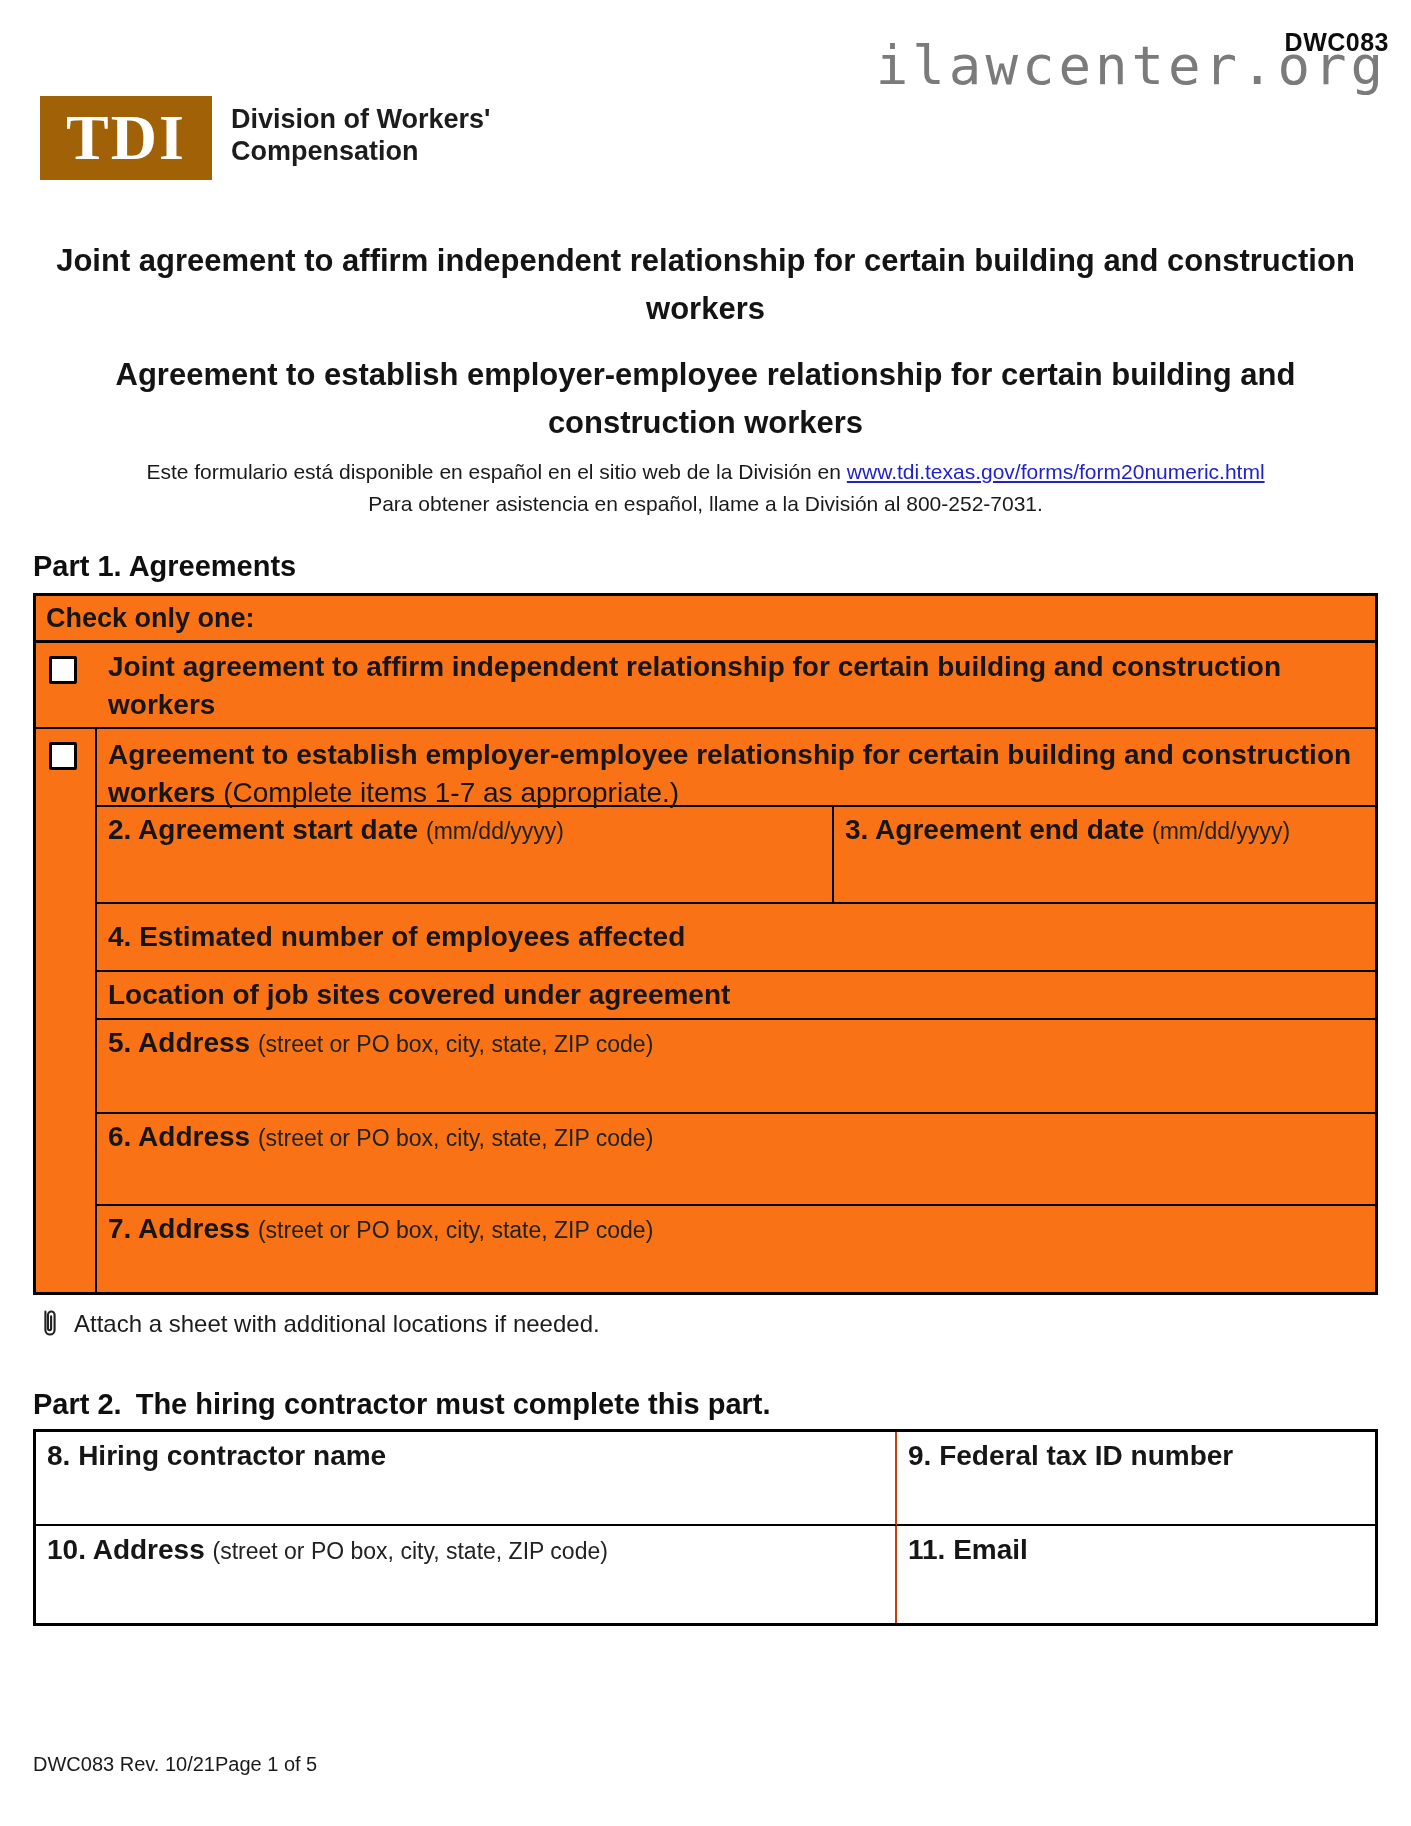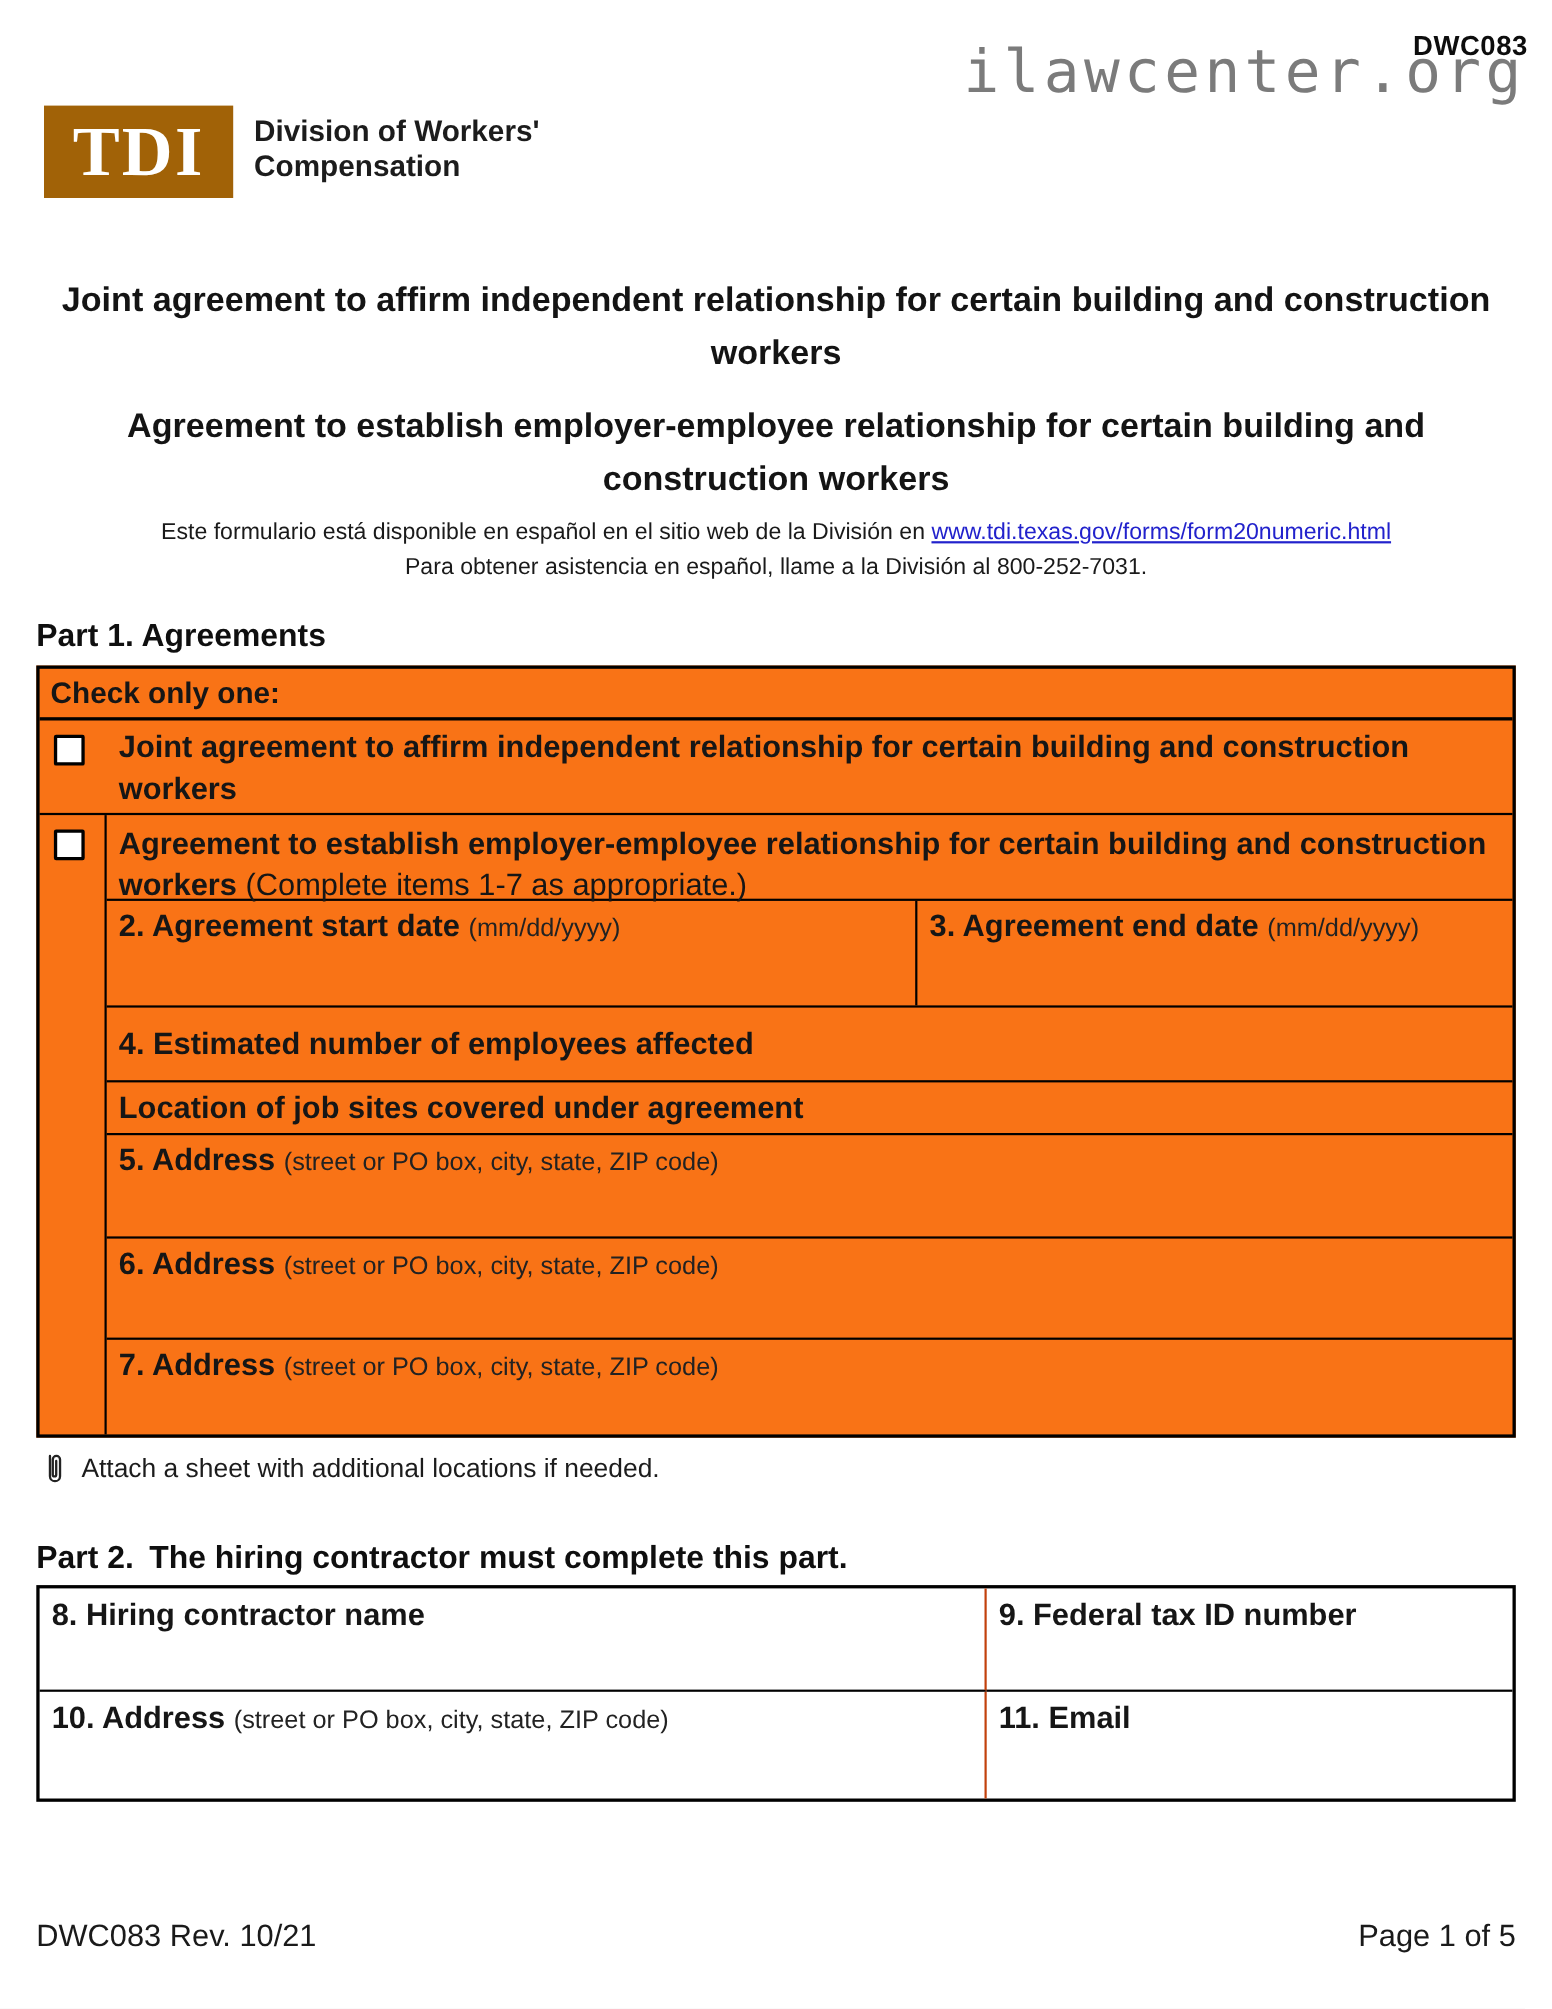--- a/index.html
+++ b/index.html
@@ -24,21 +24,21 @@
   }
   .logo-box span {
     font-family:"Liberation Serif", serif; font-weight:700;
     font-size:64px; color:#ffffff; letter-spacing:2px; line-height:1;
   }
   .division {
     position:absolute; left:231px; top:103px;
     font-size:27px; font-weight:700; line-height:32px; color:#1c1c1c;
   }
   
-  .content { position:absolute; left:33px; top:0; width:1345px; padding-top:237px;margin-top:12px; }
+  .content { position:absolute; left:33px; top:0; width:1345px; padding-top:237px; }
   .title { text-align:center; font-size:31px; font-weight:700; line-height:48px; color:#141414; }
   .title.second { margin-top:18px; }
   .spanish { margin-top:9px; text-align:center; font-size:21px; line-height:32px; color:#1a1a1a; }
   .spanish a { color:#2222cc; text-decoration:underline; }
   .part-heading { margin-top:30px; font-size:29px; font-weight:700; color:#0f0f0f; }
   .part-heading .gap { display:inline-block; width:14px; }
   
   .t1 { margin-top:10px; border:3px solid #000; background:#f97316; }
   .row-check { height:47px; border-bottom:3px solid #000; font-size:27px; font-weight:700; padding:7px 0 0 10px; }
   .cbcol { flex:0 0 61px; padding:13px 0 0 13px; }
@@ -73,21 +73,21 @@
   .part2-heading { margin-top:48px; }
   .t2 { margin-top:8px; border:3px solid #000; display:grid; grid-template-columns:861px 1fr; }
   .t2 .cell { padding:8px 10px 0 11px; font-size:28px; }
   .t2 .cell .lbl { font-weight:700; }
   .t2 .c-left { border-right:2px solid #c2410c; }
   .t2 .row1 { height:94px; border-bottom:2px solid #000; }
   .t2 .row2 { height:97px; }
   
   .footer {
     position:absolute; left:33px; right:33px; bottom:50px;
-    display:flex; justify-content:space-between; font-size:28px; color:#1a1a1a;
+    display:flex; justify-content:flex-start; font-size:20px; color:#1a1a1a;
   }
 </style>
 </head>
 <body>
 
 <div class="page">
 
   <div class="watermark">ilawcenter.org</div>
   <div class="form-code">DWC083</div>
 

